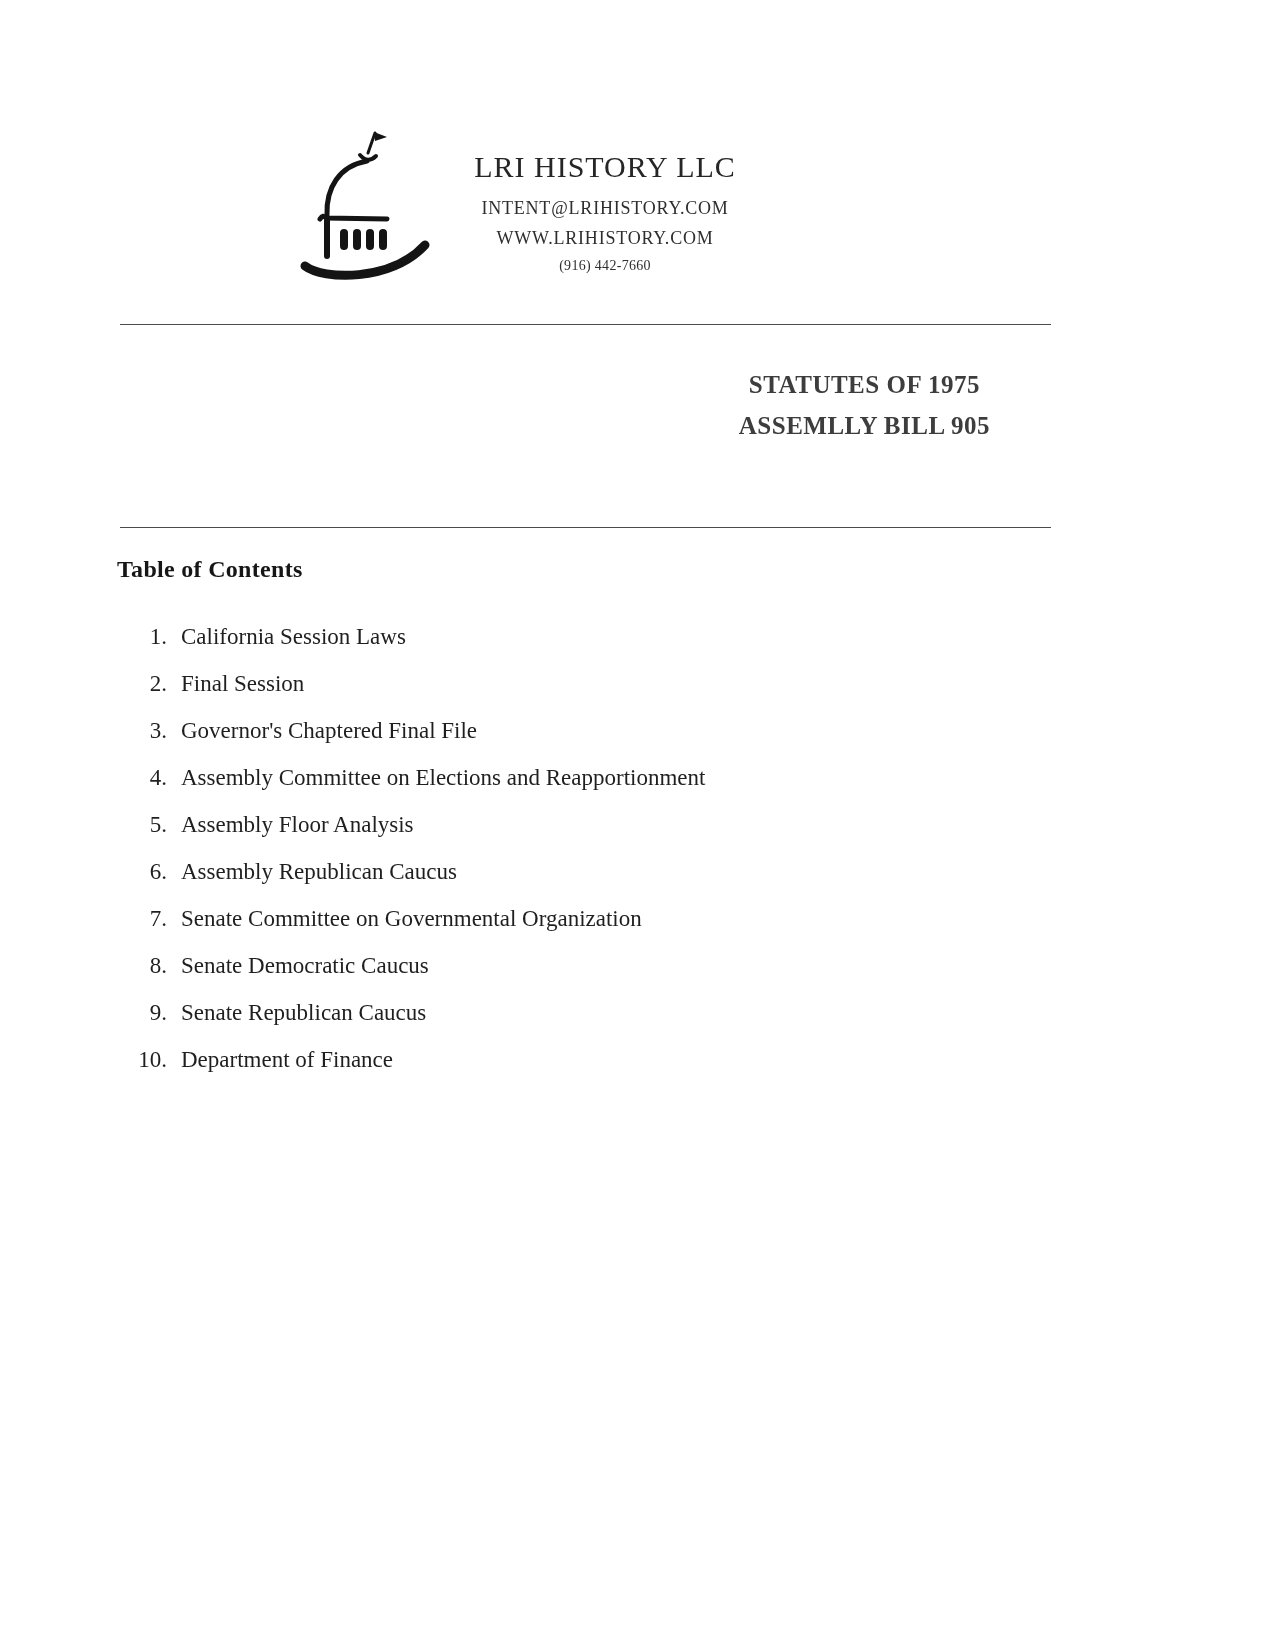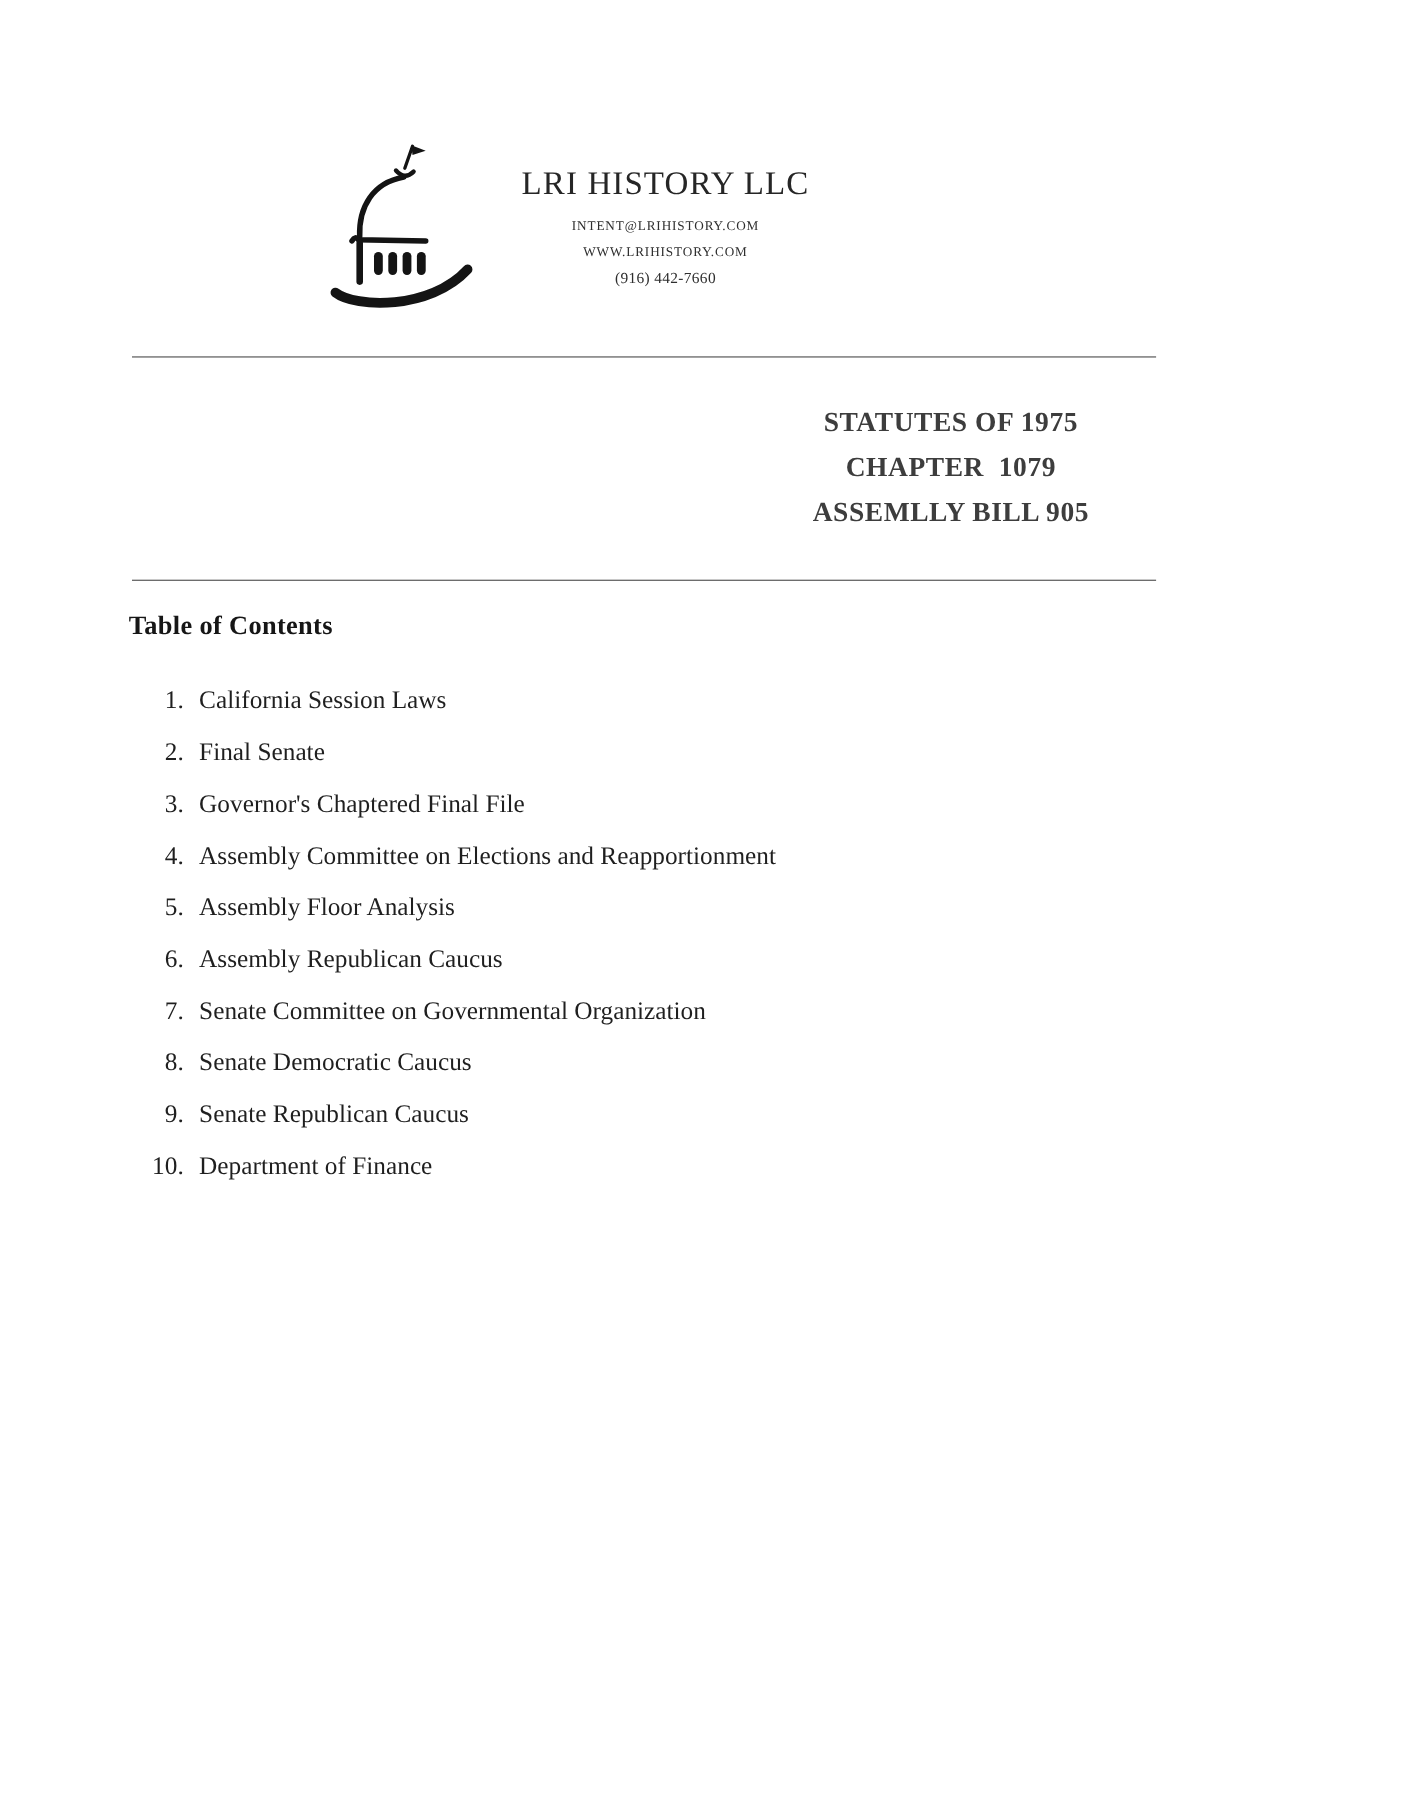--- a/index.html
+++ b/index.html
@@ -33,21 +33,21 @@
     text-align: center;
   }
   .company-name {
     font-size: 30px;
     letter-spacing: 1px;
     color: #262626;
     margin-bottom: 14px;
     white-space: nowrap;
   }
   .contact-line {
-    font-size: 12px;
+    font-size: 18px;
     letter-spacing: 0.8px;
     color: #2e2e2e;
     margin-bottom: 9px;
     white-space: nowrap;
   }
   .contact-line.phone {
     font-size: 14px;
     letter-spacing: 0.3px;
   }
 
@@ -143,36 +143,35 @@
     <div class="company-name">LRI HISTORY LLC</div>
     <div class="contact-line">INTENT@LRIHISTORY.COM</div>
     <div class="contact-line">WWW.LRIHISTORY.COM</div>
     <div class="contact-line phone">(916) 442-7660</div>
   </div>
 
   <div class="divider top"></div>
 
   <div class="title-block">
     <div class="title-line">STATUTES OF 1975</div>
-    <div class="title-line">CHAPTER  1079</div>
     <div class="title-line">ASSEMLLY BILL 905</div>
   </div>
 
   <div class="divider bottom"></div>
 
   <div class="toc-heading">Table of Contents</div>
 
   <div class="toc-list">
     <div class="toc-row">
       <span class="toc-num">1.</span>
       <span class="toc-label">California Session Laws</span>
     </div>
     <div class="toc-row">
       <span class="toc-num">2.</span>
-      <span class="toc-label">Final Senate</span>
+      <span class="toc-label">Final Session</span>
     </div>
     <div class="toc-row">
       <span class="toc-num">3.</span>
       <span class="toc-label">Governor's Chaptered Final File</span>
     </div>
     <div class="toc-row">
       <span class="toc-num">4.</span>
       <span class="toc-label">Assembly Committee on Elections and Reapportionment</span>
     </div>
     <div class="toc-row">

